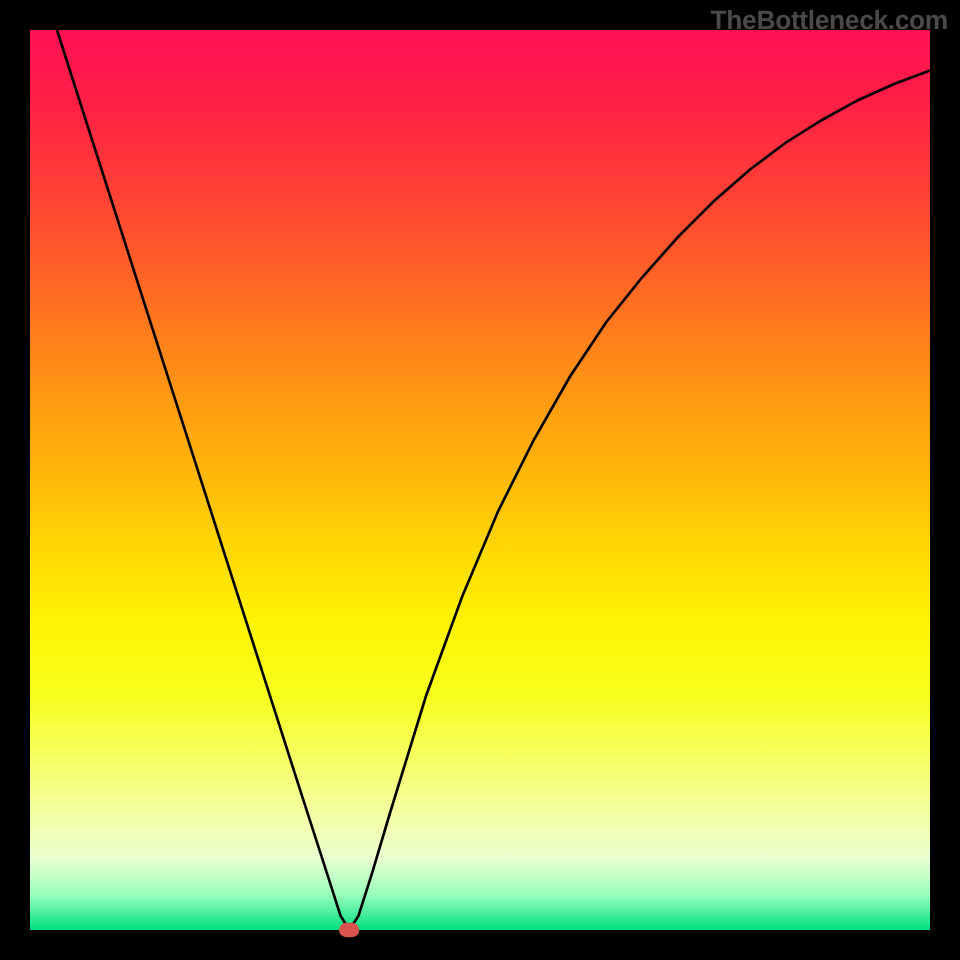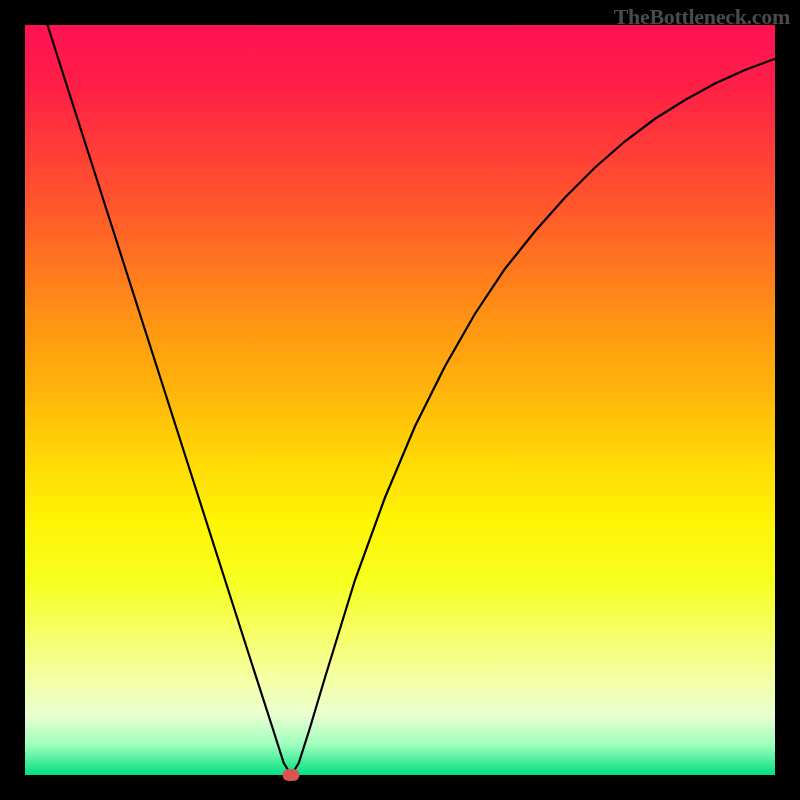--- a/index.html
+++ b/index.html
@@ -27,21 +27,21 @@
       #f5ff99 86%,
       #eaffd0 92%,
       #9cffbd 96%,
       #00e080 100%);
   }
 
   .watermark {
     position: absolute;
     top: 4px;
     right: 10px;
-    font-family: Liberation Serif, serif;
+    font-family: Liberation Sans, sans-serif;
     font-size: 22px;
     font-weight: 600;
     color: #4a4a4a;
     letter-spacing: -0.3px;
   }
 
   svg.curve-layer {
     position: absolute;
     left: 25px;
     top: 25px;

